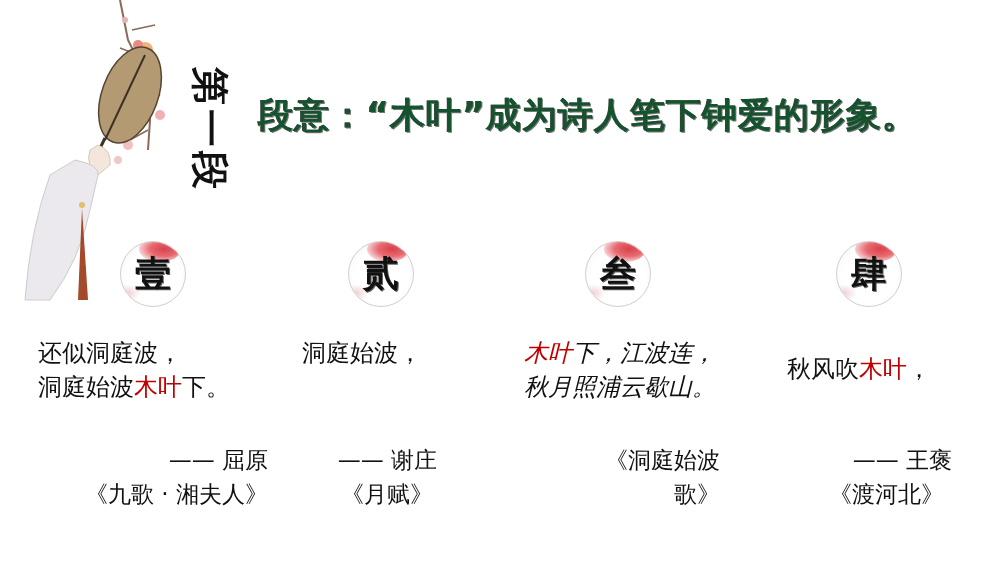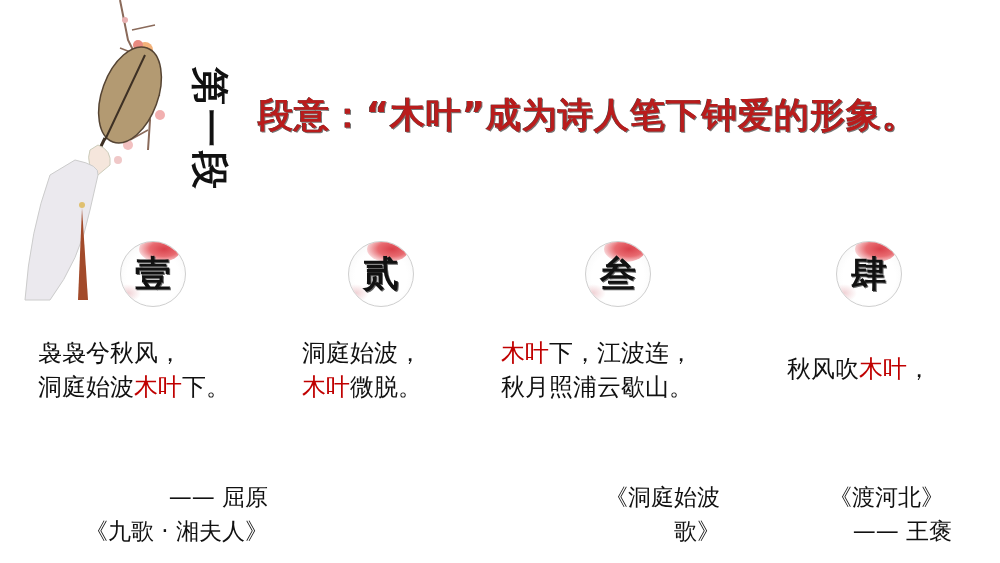--- a/index.html
+++ b/index.html
@@ -18,21 +18,21 @@
     .section-label {
       position: absolute; left: 130px; top: 110px;
       width: 160px; height: 40px;
       transform: rotate(90deg); transform-origin: center center;
       font-size: 38px; font-weight: bold; letter-spacing: 4px;
       line-height: 40px; text-align: center; color: #111;
     }
 
     .headline {
       position: absolute; left: 258px; top: 92px;
-      font-size: 35px; font-weight: bold; color: #b91c1c;
+      font-size: 35px; font-weight: bold; color: #14532d;
       letter-spacing: 1px; white-space: nowrap;
       text-shadow: 1px 1px 0 #777, -0.5px -0.5px 0 #444;
     }
 
     .badge {
       position: absolute; width: 64px; height: 64px; border-radius: 50%;
       border: 1px solid #cfcfcf; background: radial-gradient(circle at 50% 55%, #ffffff 55%, #f2f2f2 100%);
       overflow: hidden;
     }
     .badge .blossom {
@@ -50,21 +50,21 @@
       font-size: 36px; font-weight: bold; color: #111;
       text-shadow: 1px 1px 0 #666;
     }
 
     .poem {
       position: absolute; font-size: 24px; line-height: 34px; color: #111; white-space: nowrap;
     }
     .red { color: #c00000; }
 
     .attrib {
-      position: absolute; font-size: 23px; line-height: 34px; color: #111; text-align: right; white-space: nowrap; margin-top: 37px;
+      position: absolute; font-size: 23px; line-height: 34px; color: #111; text-align: right; white-space: nowrap;
     }
   </style>
 </head>
 <body>
 
 <div class="slide">
 
   <svg class="illustration" viewBox="0 0 150 310">
 
     <path d="M100 0 L108 40 L118 60 L125 90 L130 120 L128 150" stroke="#8a6a5a" stroke-width="2" fill="none"></path>
@@ -107,44 +107,47 @@
     <div class="wash"></div>
     <div class="num">叁</div>
   </div>
   <div class="badge" style="left:836px; top:241px;">
     <div class="blossom"></div>
     <div class="wash"></div>
     <div class="num">肆</div>
   </div>
 
   <div class="poem" style="left:38px; top:336px;">
-    <div><span>袅袅兮秋风，</span><span class="red"></span><span></span></div>
+    <div><span>还似洞庭波，</span><span class="red"></span><span></span></div>
     <div><span>洞庭始波</span><span class="red">木叶</span><span>下。</span></div>
   </div>
 
   <div class="poem" style="left:302px; top:336px;">
     <div><span>洞庭始波，</span><span class="red"></span><span></span></div>
-    <div><span></span><span class="red">木叶</span><span>微脱。</span></div>
   </div>
 
-  <div class="poem" style="left:501px; top:336px;">
+  <div class="poem" style="left:524px; top:336px;font-style:italic;">
     <div><span></span><span class="red">木叶</span><span>下，江波连，</span></div>
     <div><span>秋月照浦云歇山。</span><span class="red"></span><span></span></div>
   </div>
 
   <div class="poem" style="left:787px; top:352px;">
     <div><span>秋风吹</span><span class="red">木叶</span><span>，</span></div>
   </div>
 
   <div class="attrib" style="right:732px; top:443px;">
     <div>—— 屈原</div>
     <div>《九歌 · 湘夫人》</div>
   </div>
+  <div class="attrib" style="right:563px; top:443px;">
+    <div>—— 谢庄</div>
+    <div style="margin-right:4px;">《月赋》</div>
+  </div>
   <div class="attrib" style="right:280px; top:443px;">
     <div>《洞庭始波</div>
     <div>歌》</div>
   </div>
   <div class="attrib" style="right:48px; top:443px;">
+    <div>—— 王褒</div>
     <div style="margin-right:8px;">《渡河北》</div>
-    <div>—— 王褒</div>
   </div>
 
 </div>
 
 </body></html>

